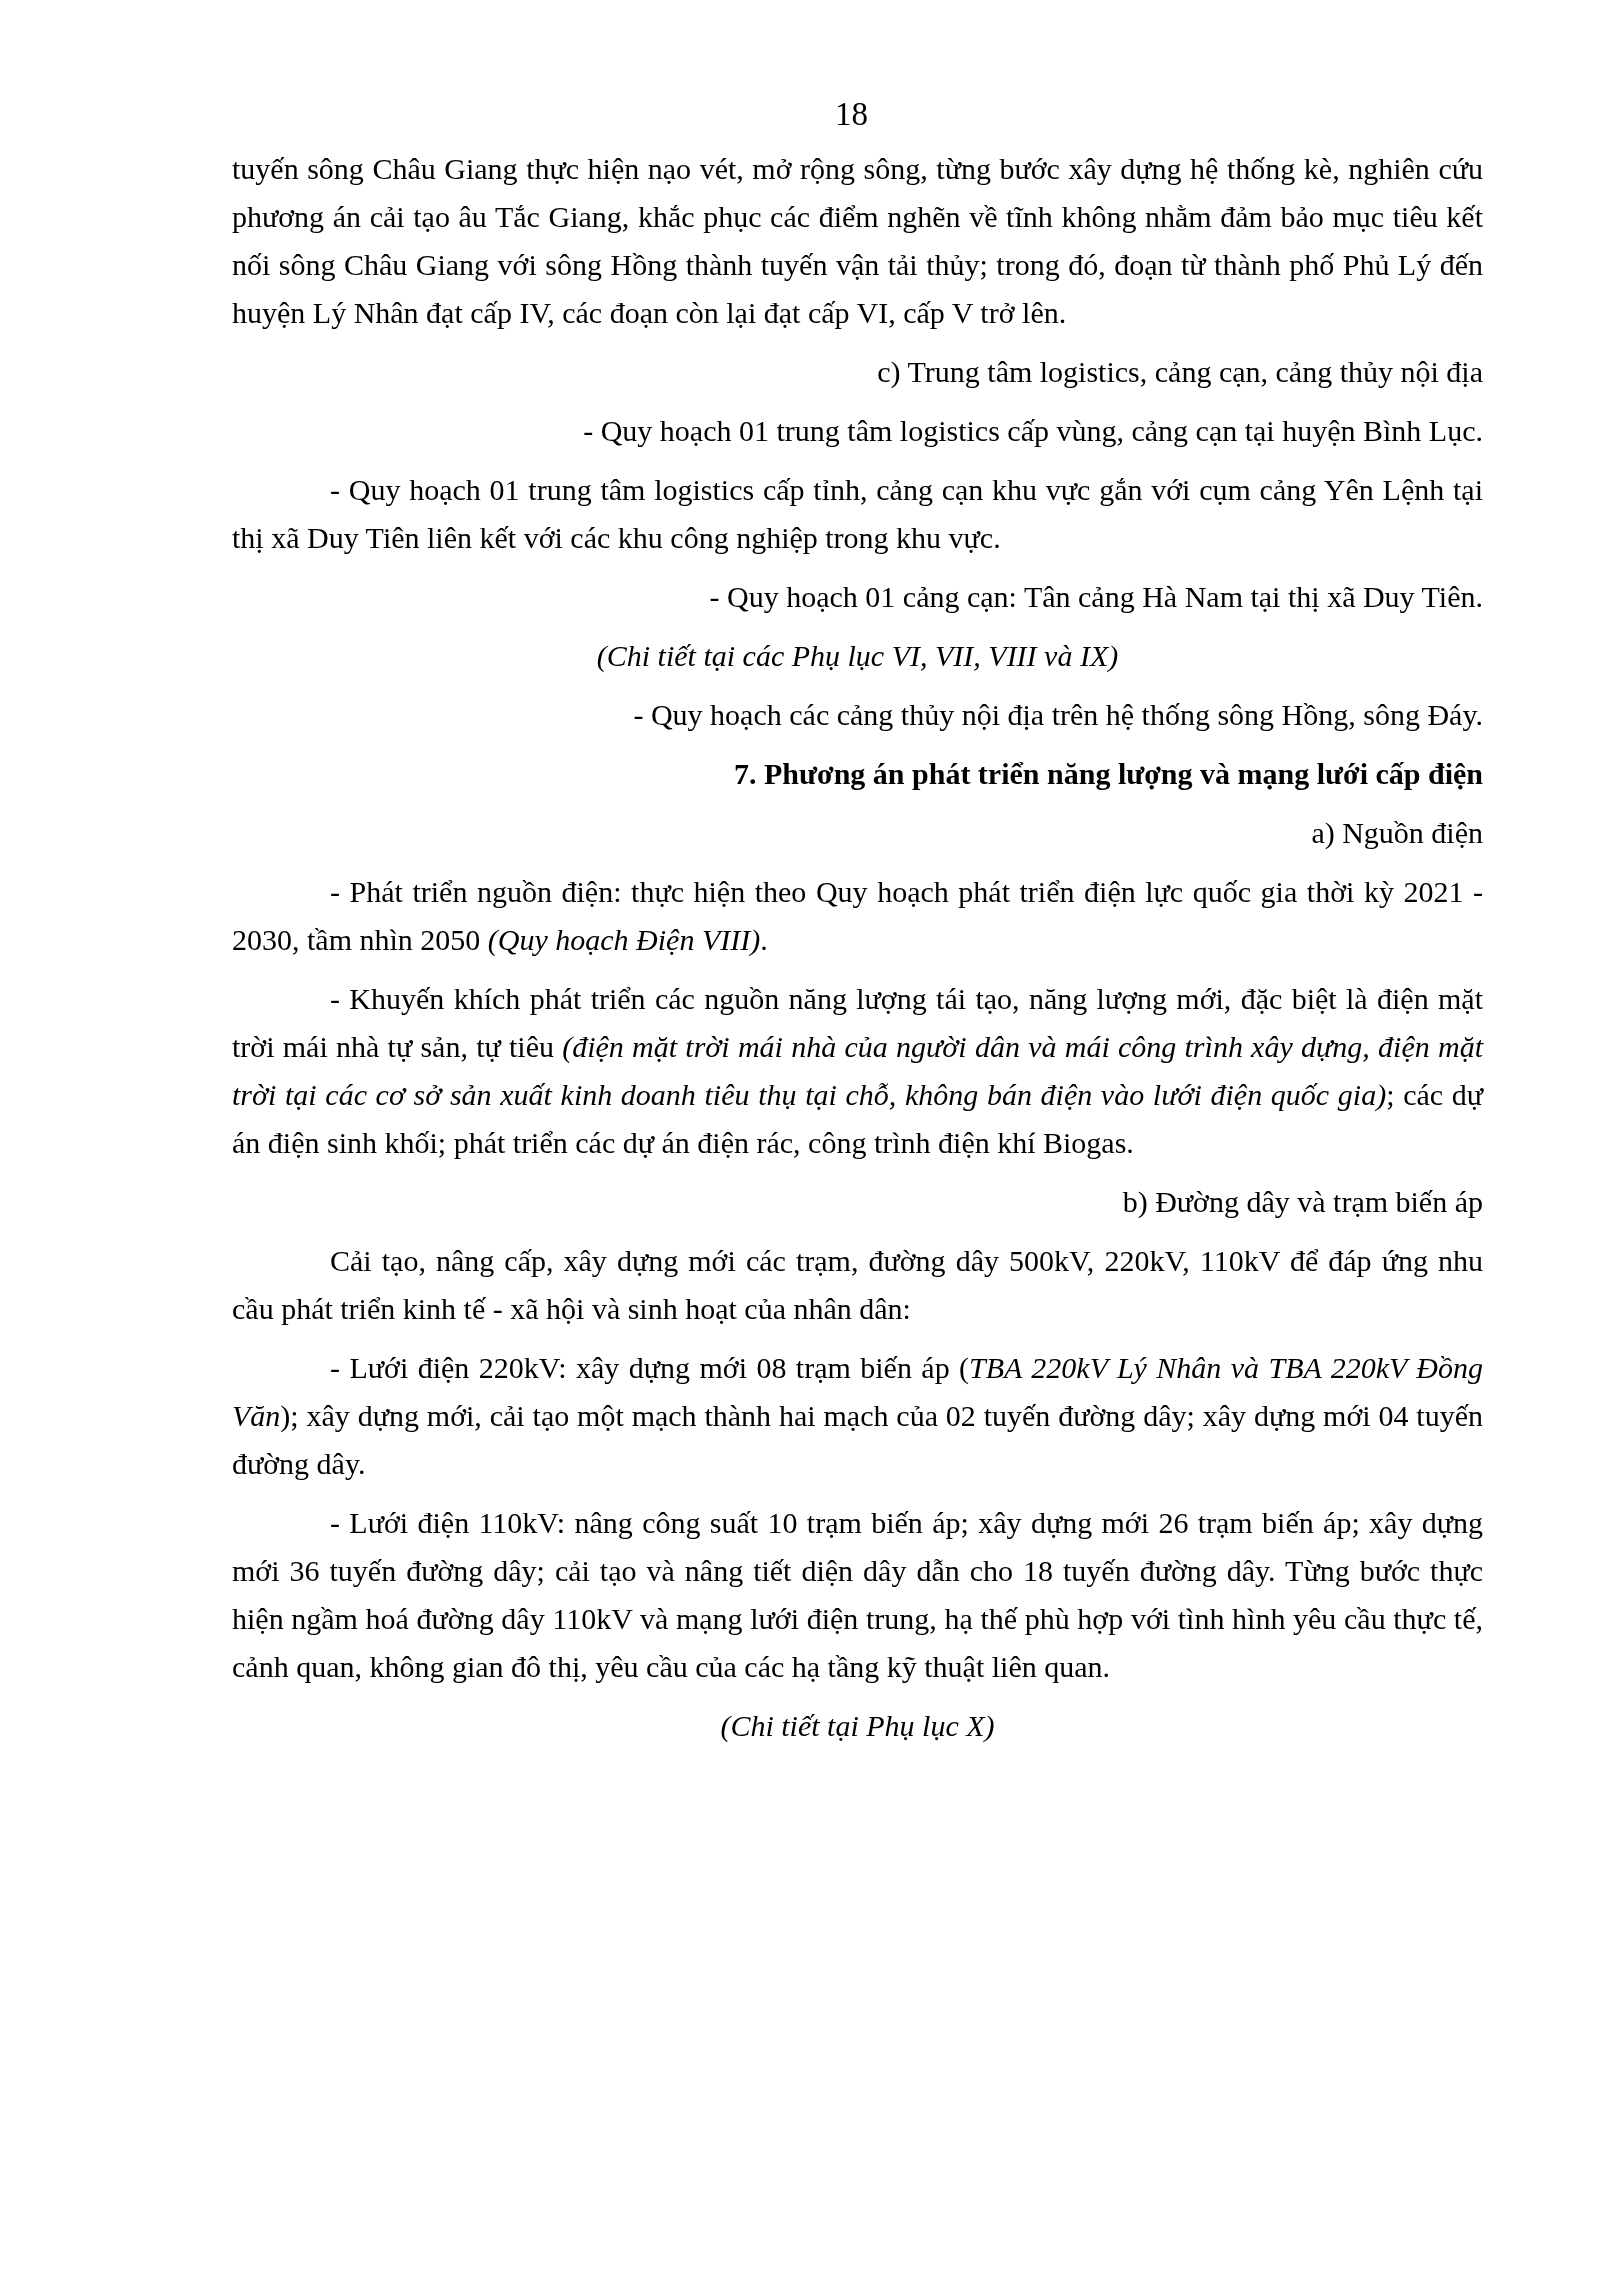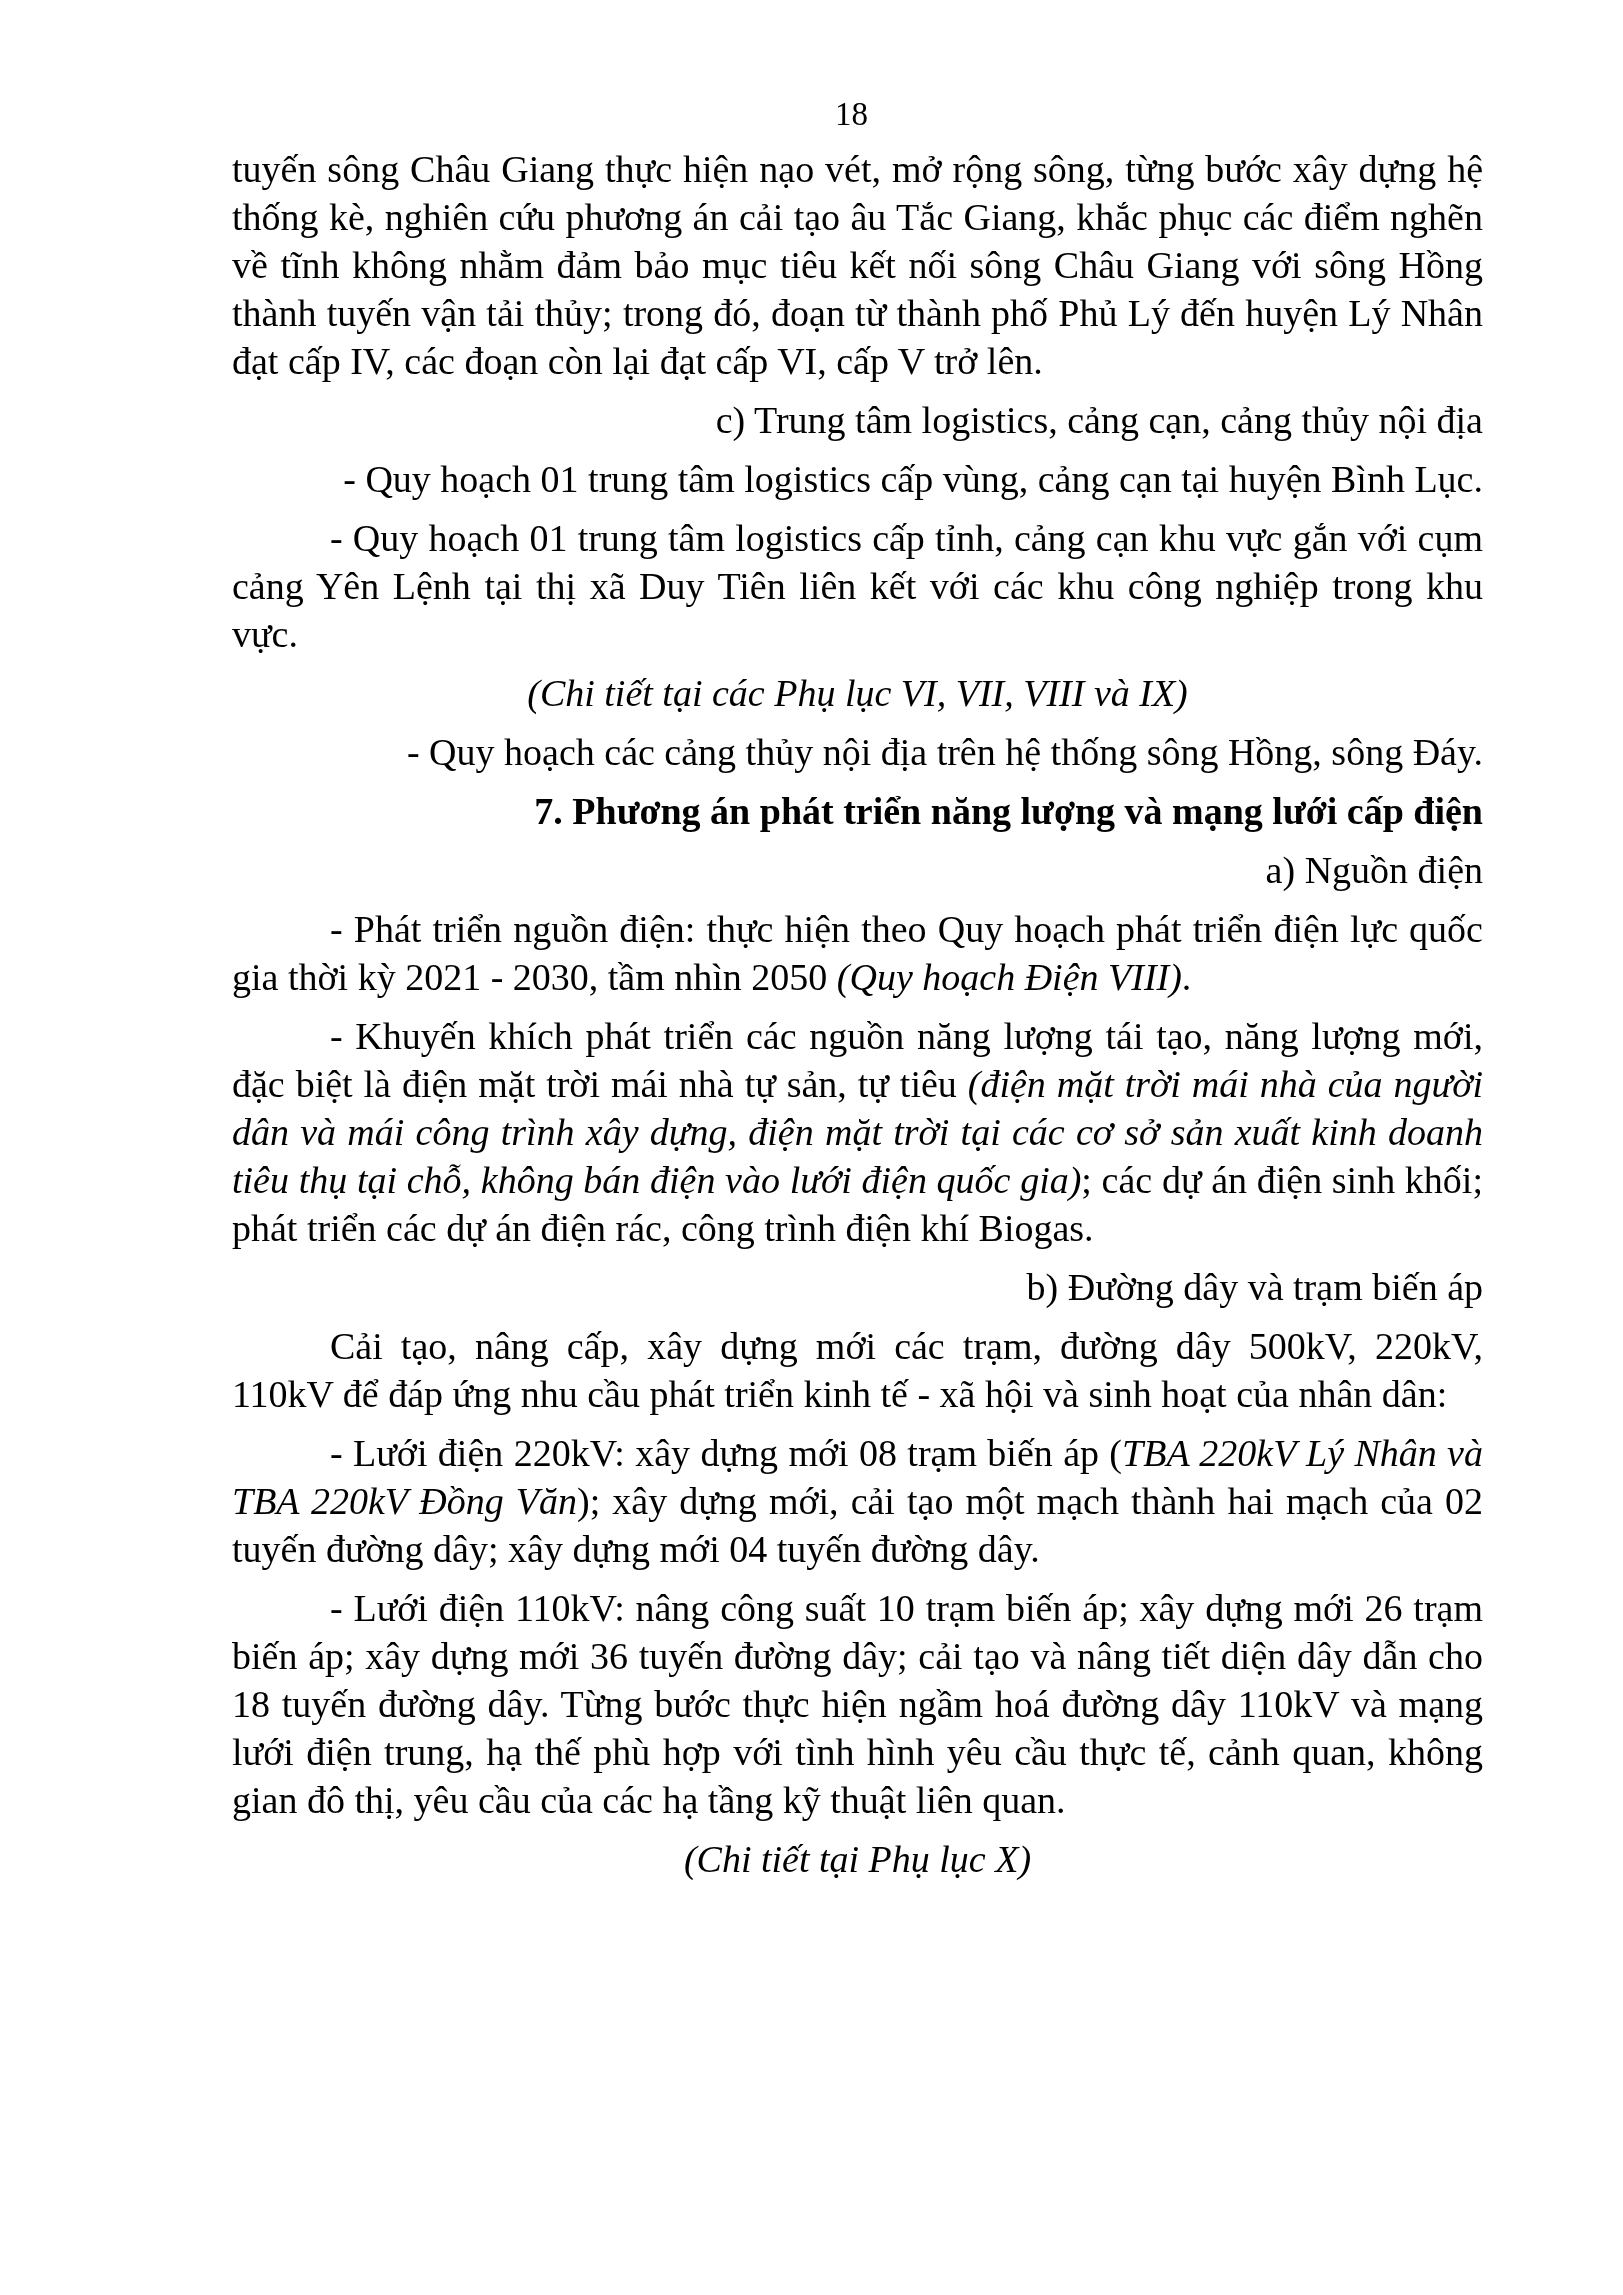--- a/index.html
+++ b/index.html
@@ -31,21 +31,21 @@
     text-align: center;
     font-size: 33px;
     line-height: 39px;
     padding-left: 40px;
   }
   .body-text {
     position: absolute;
     left: 232px;
     top: 145px;
     width: 1251px;
-    font-size: 38px;
+    font-size: 30px;
     line-height: 48px;
   }
   .p {
     margin: 0;
     text-align: justify;
     text-indent: 98px;
   }
   .p.noindent { text-indent: 0; }
   .gap { margin-top: 11px; }
   .center {
@@ -66,20 +66,21 @@
   <div class="body-text">
 
     <p class="p noindent">tuyến sông Châu Giang thực hiện nạo vét, mở rộng sông, từng bước xây dựng hệ thống kè, nghiên cứu phương án cải tạo âu Tắc Giang, khắc phục các điểm nghẽn về tĩnh không nhằm đảm bảo mục tiêu kết nối sông Châu Giang với sông Hồng thành tuyến vận tải thủy; trong đó, đoạn từ thành phố Phủ Lý đến huyện Lý Nhân đạt cấp IV, các đoạn còn lại đạt cấp VI, cấp V trở lên.</p>
 
     <p class="p gap single">c) Trung tâm logistics, cảng cạn, cảng thủy nội địa</p>
 
     <p class="p gap single">- Quy hoạch 01 trung tâm logistics cấp vùng, cảng cạn tại huyện Bình Lục.</p>
 
     <p class="p gap">- Quy hoạch 01 trung tâm logistics cấp tỉnh, cảng cạn khu vực gắn với cụm cảng Yên Lệnh tại thị xã Duy Tiên liên kết với các khu công nghiệp trong khu vực.</p>
 
+    <p class="p gap single">- Quy hoạch 01 cảng cạn: Tân cảng Hà Nam tại thị xã Duy Tiên.</p>
 
     <p class="p gap center it">(Chi tiết tại các Phụ lục VI, VII, VIII và IX)</p>
 
     <p class="p gap single">- Quy hoạch các cảng thủy nội địa trên hệ thống sông Hồng, sông Đáy.</p>
 
     <p class="p gap bold single">7. Phương án phát triển năng lượng và mạng lưới cấp điện</p>
 
     <p class="p gap single">a) Nguồn điện</p>
 
     <p class="p gap"><span>- Phát triển nguồn điện: thực hiện theo Quy hoạch phát triển điện lực quốc gia thời kỳ 2021 - 2030, tầm nhìn 2050 </span><span class="it">(Quy hoạch Điện VIII)</span><span>.</span></p>

